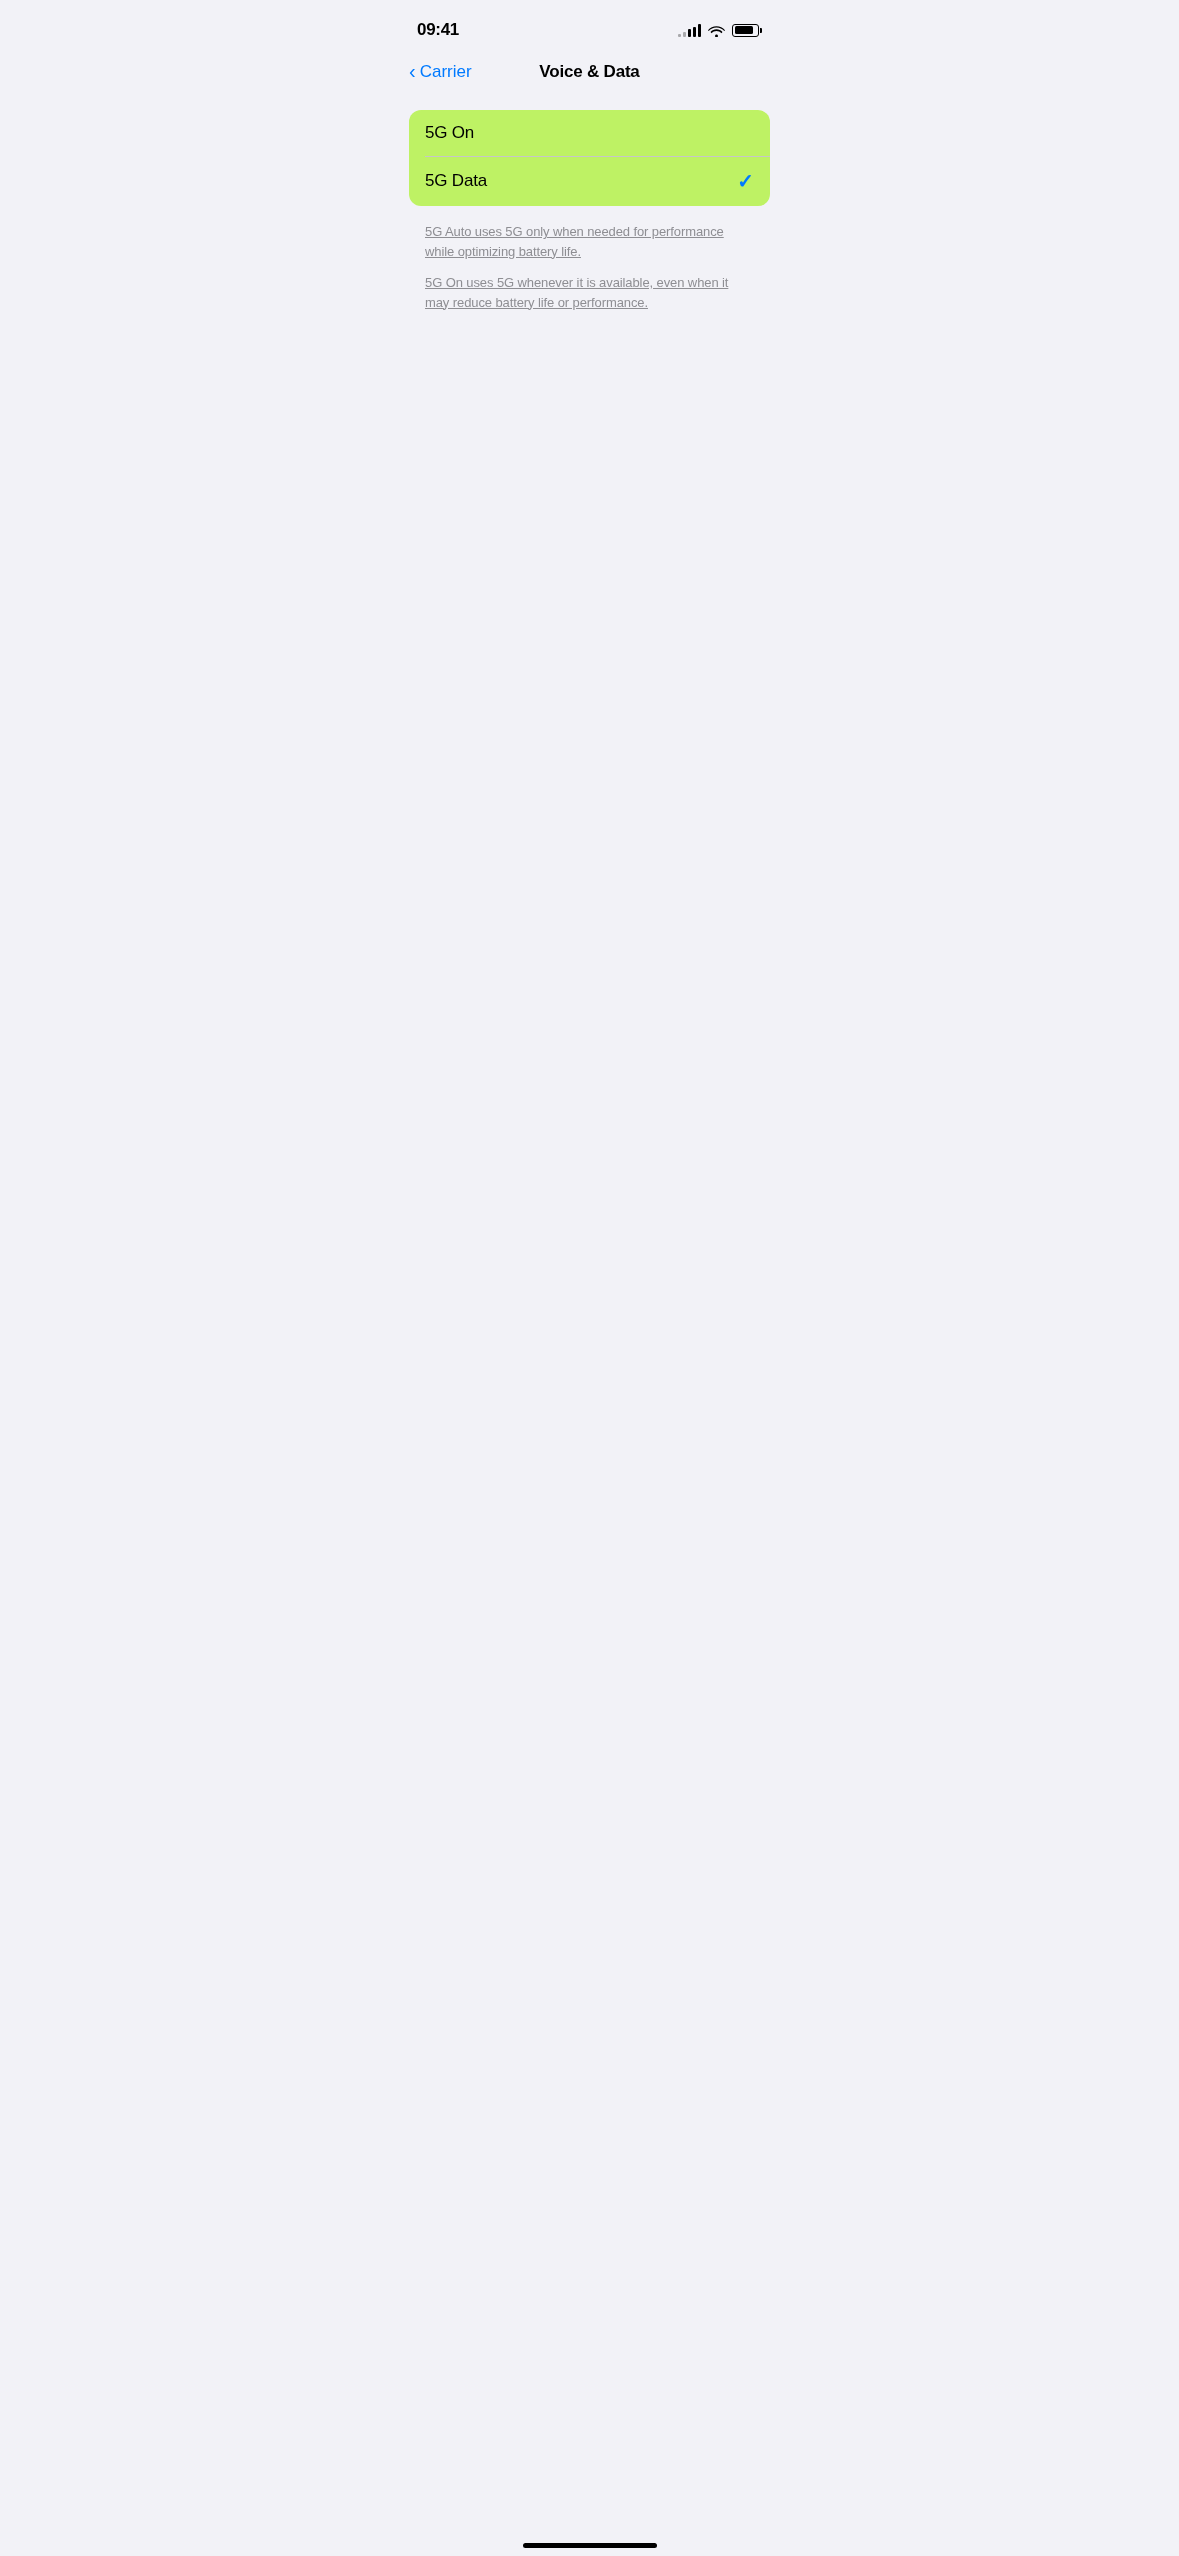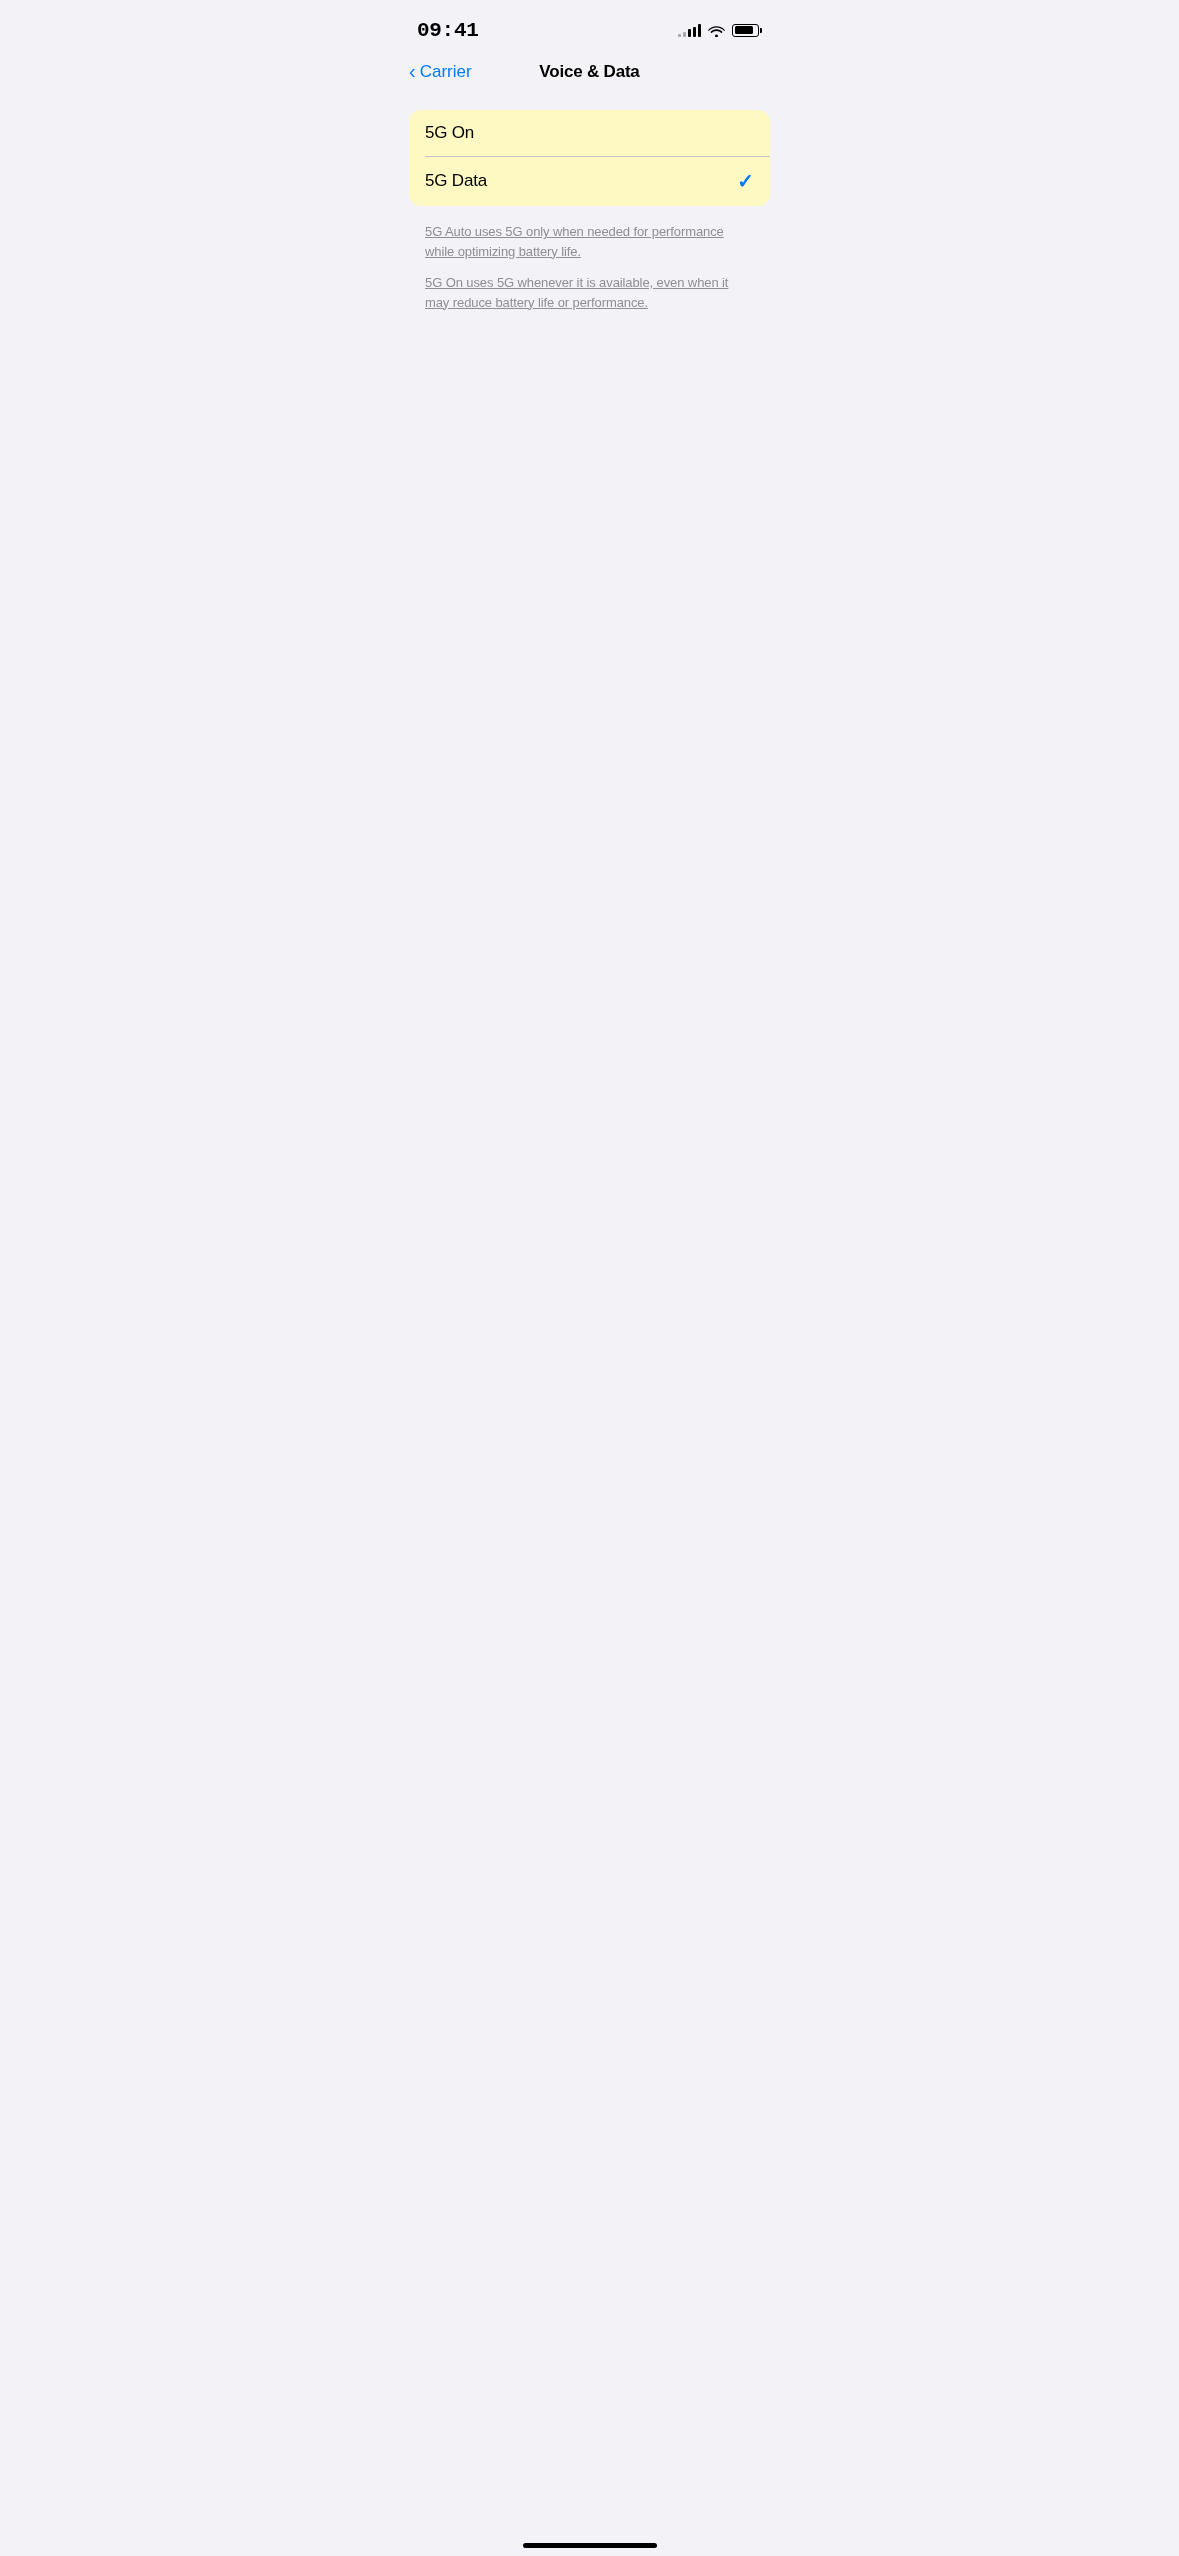--- a/index.html
+++ b/index.html
@@ -23,25 +23,24 @@
     
     .status-bar {
       display: flex;
       justify-content: space-between;
       align-items: center;
       padding: 14px 24px 8px;
       height: 54px;
     }
 
     .status-time {
-      font-size: 21px;
+      font-size: 17px;
       font-weight: 600;
       color: #000;
       letter-spacing: -0.3px;
-      font-family: Liberation Mono, monospace;
     }
 
     .status-icons {
       display: flex;
       align-items: center;
       gap: 7px;
     }
 
     .signal-bars {
       display: flex;
@@ -123,21 +122,21 @@
       letter-spacing: -0.2px;
     }
 
     
     .main-content {
       padding: 16px 16px 0;
     }
 
     
     .settings-card {
-      background: #fef9c3;
+      background: #bef264;
       border-radius: 12px;
       overflow: hidden;
       margin-bottom: 8px;
     }
 
     .settings-row {
       display: flex;
       align-items: center;
       justify-content: space-between;
       padding: 13px 16px;

